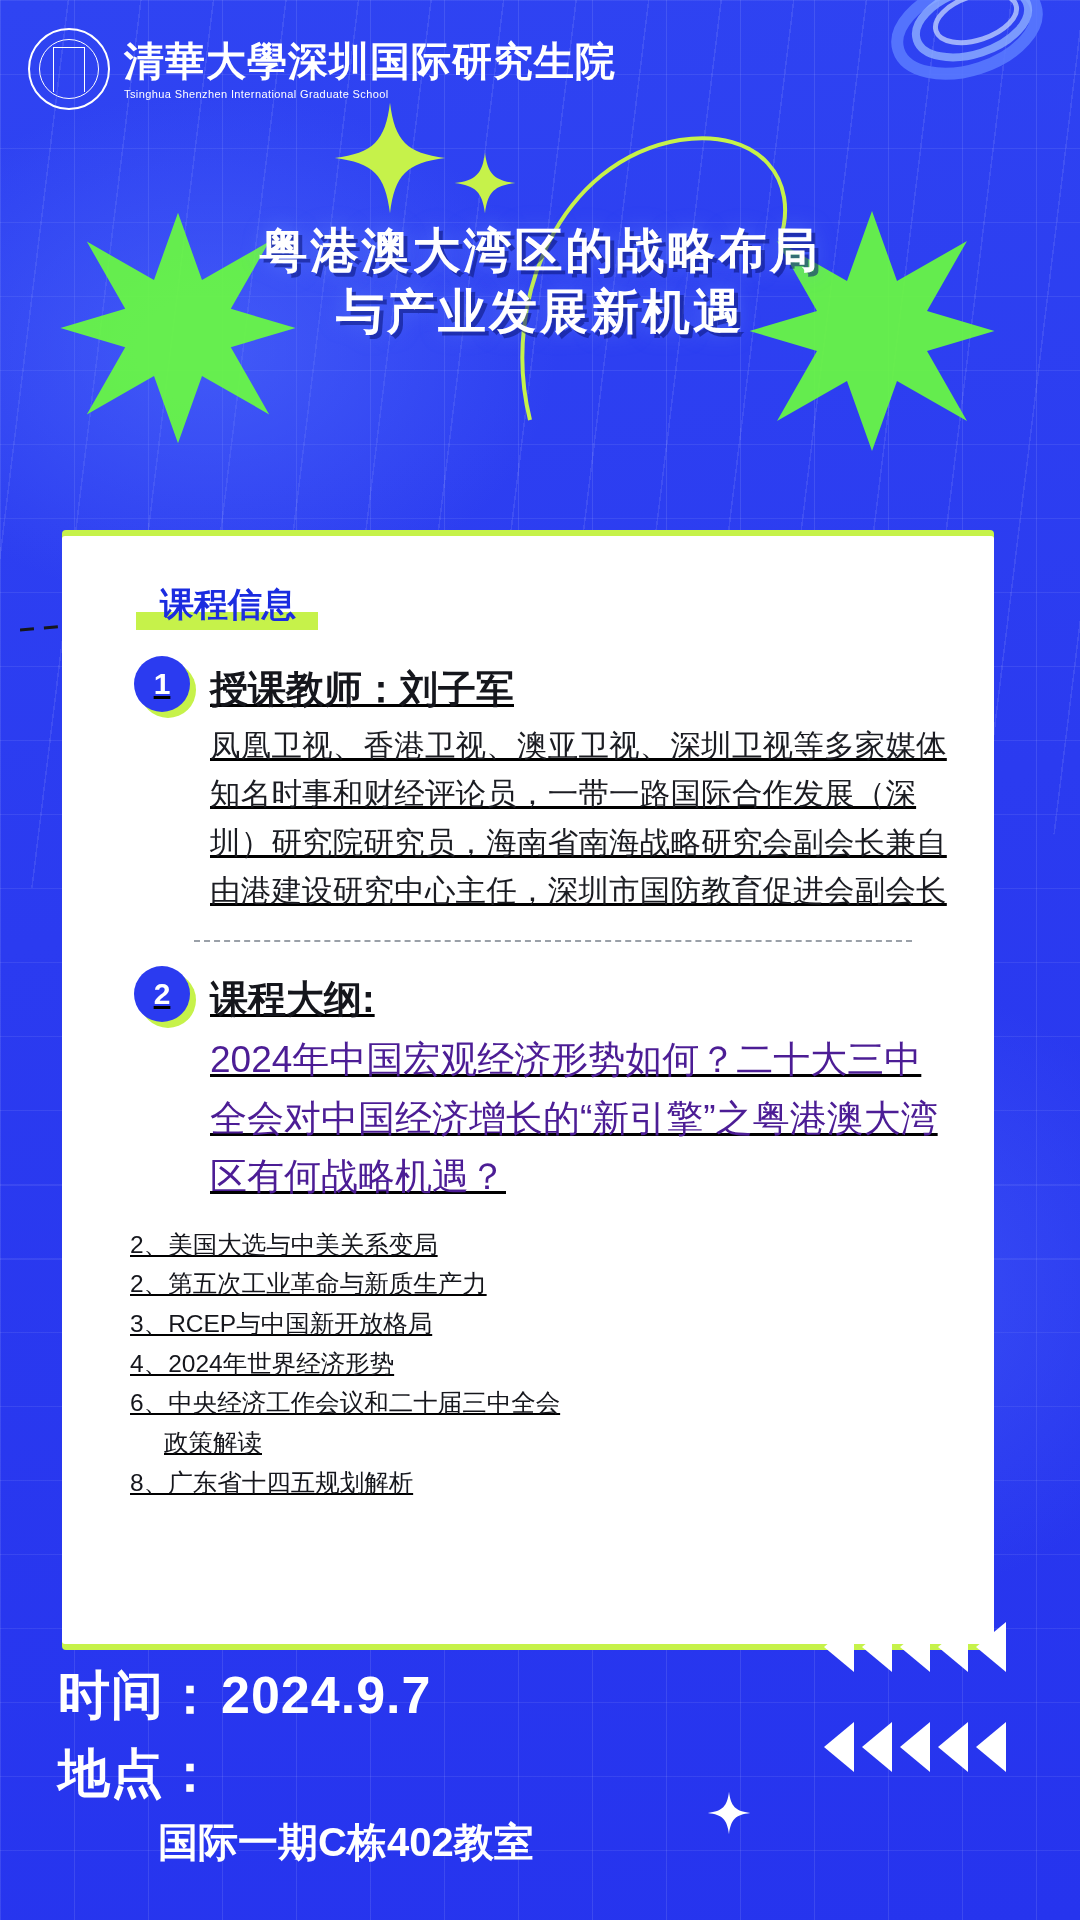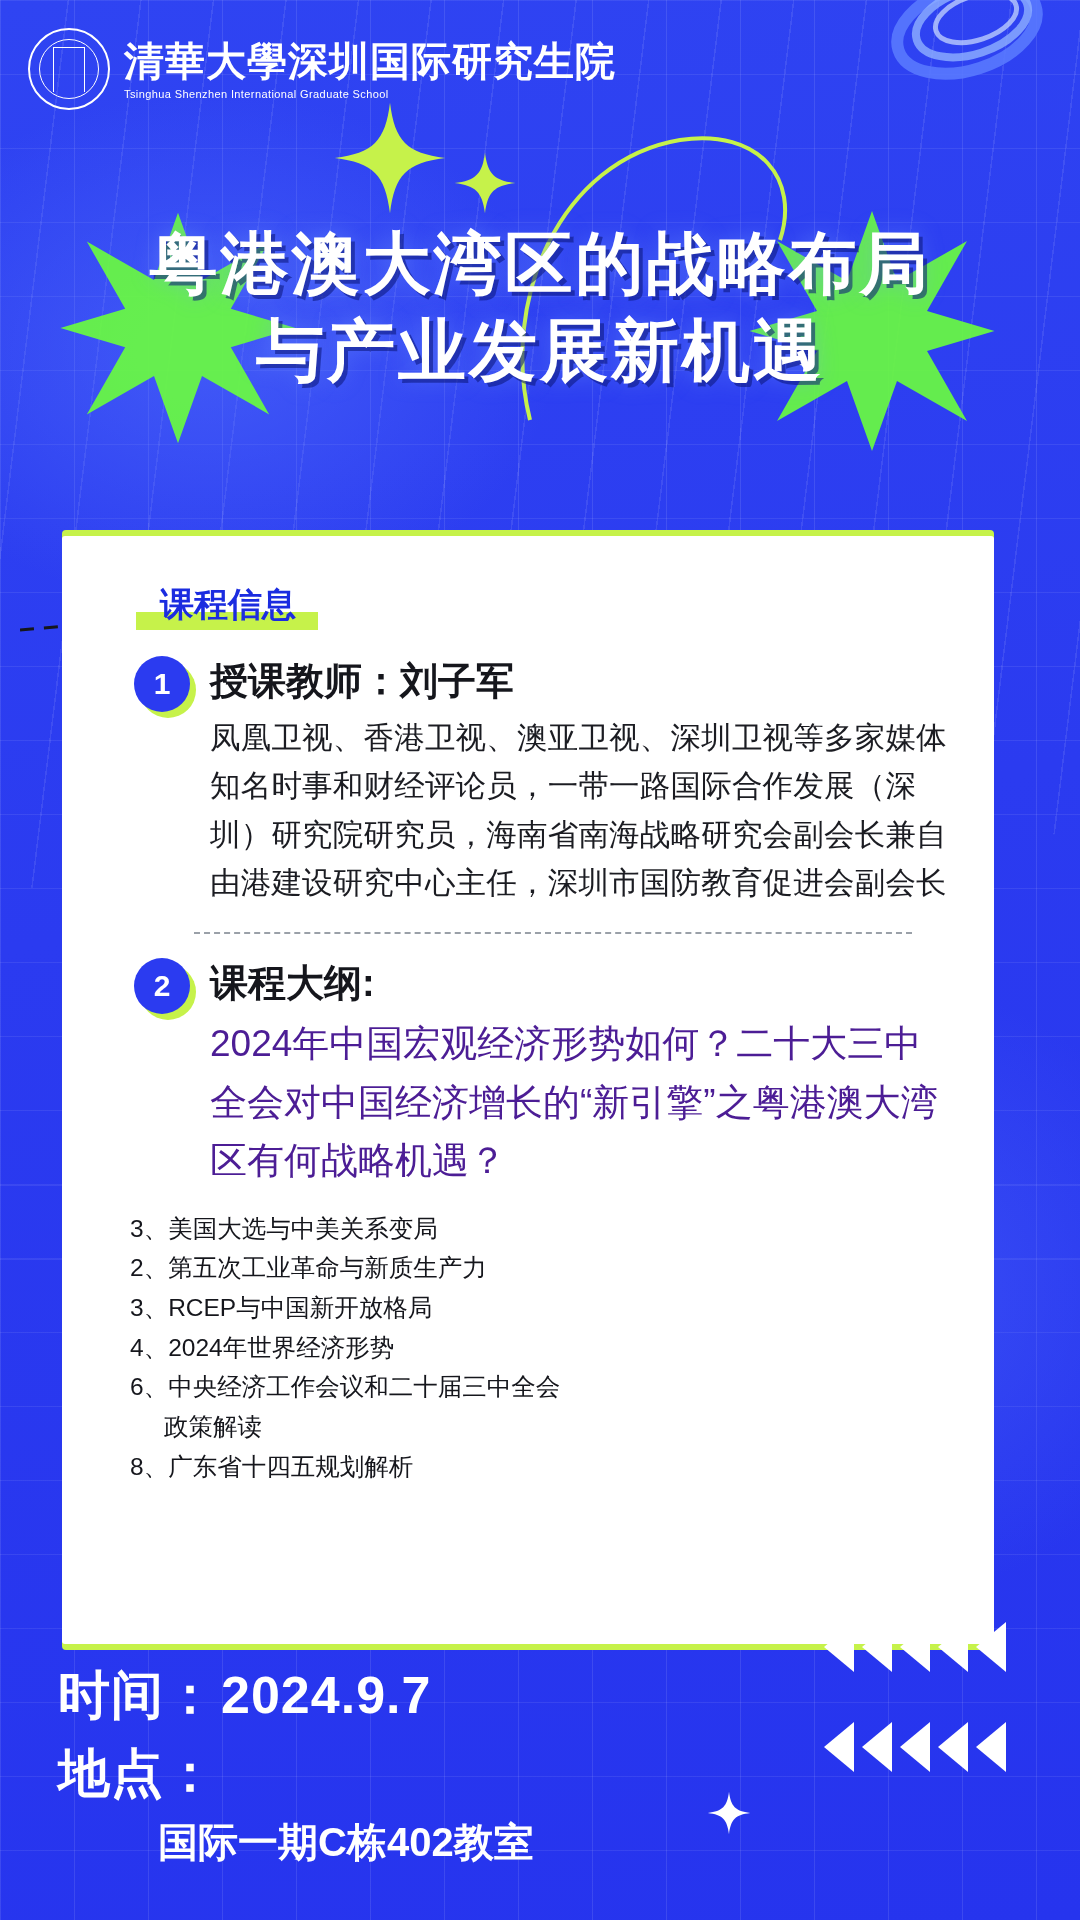--- a/index.html
+++ b/index.html
@@ -128,21 +128,21 @@
   .title-wrap {
     position: absolute;
     left: 0;
     top: 220px;
     width: 1080px;
     text-align: center;
   }
   .title-line {
     color: #ffffff;
     font-family: "DejaVu Sans", "Liberation Sans", sans-serif;
-    font-size: 68px;
+    font-size: 48px;
     font-weight: 700;
     letter-spacing: 3px;
     line-height: 1.28;
     text-shadow:
       4px 4px 0 rgba(10,20,120,0.55),
       0 0 22px rgba(120,160,255,0.45);
   }
 
   .burst {
     position: absolute;
@@ -168,20 +168,21 @@
     height: 1108px;
     background: #ffffff;
     border-radius: 3px;
   }
 
   .card-inner {
     position: absolute;
     inset: 0;
     padding: 42px 46px 30px 46px;
     box-sizing: border-box;
+    text-decoration: underline;
   }
 
   .section-label {
     display: inline-block;
     position: relative;
     font-size: 34px;
     font-weight: 700;
     color: #1b2ce0;
     padding: 4px 22px 4px 24px;
     margin-left: 28px;
@@ -211,21 +212,21 @@
     color: #ffffff;
     font-size: 30px;
     font-weight: 700;
     display: flex;
     align-items: center;
     justify-content: center;
     margin-right: 20px;
     margin-left: 26px;
     box-shadow: 6px 6px 0 #c6f24a;
   }
-  .item-body { flex: 1; }
+  .item-body { flex: 1; margin-top: 8px; }
   .item-title {
     font-size: 38px;
     font-weight: 700;
     color: #15161c;
     line-height: 1.35;
     margin-bottom: 6px;
   }
   .item-text {
     font-size: 30.5px;
     color: #1b1c22;
@@ -382,21 +383,21 @@
         <div class="num-badge">2</div>
         <div class="item-body">
           <div class="item-title">课程大纲:</div>
           <div class="outline-text">2024年中国宏观经济形势如何？二十大三中全会对中国经济增长的“新引擎”之粤港澳大湾区有何战略机遇？</div>
         </div>
       </div>
 
       
       <div class="topics">
         <div class="topic-col">
-          <div>3、美国大选与中美关系变局</div>
+          <div>2、美国大选与中美关系变局</div>
           <div>2、第五次工业革命与新质生产力</div>
           <div>3、RCEP与中国新开放格局</div>
           <div>4、2024年世界经济形势</div>
           <div>6、中央经济工作会议和二十届三中全会</div>
           <div class="wrap2">政策解读</div>
           <div>8、广东省十四五规划解析</div>
         </div>
       </div>
 
     </div>

